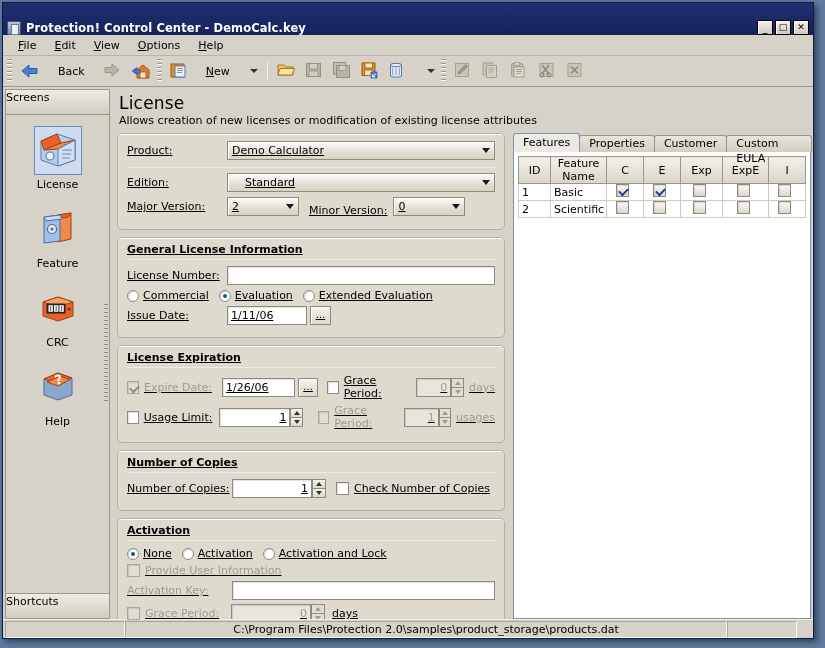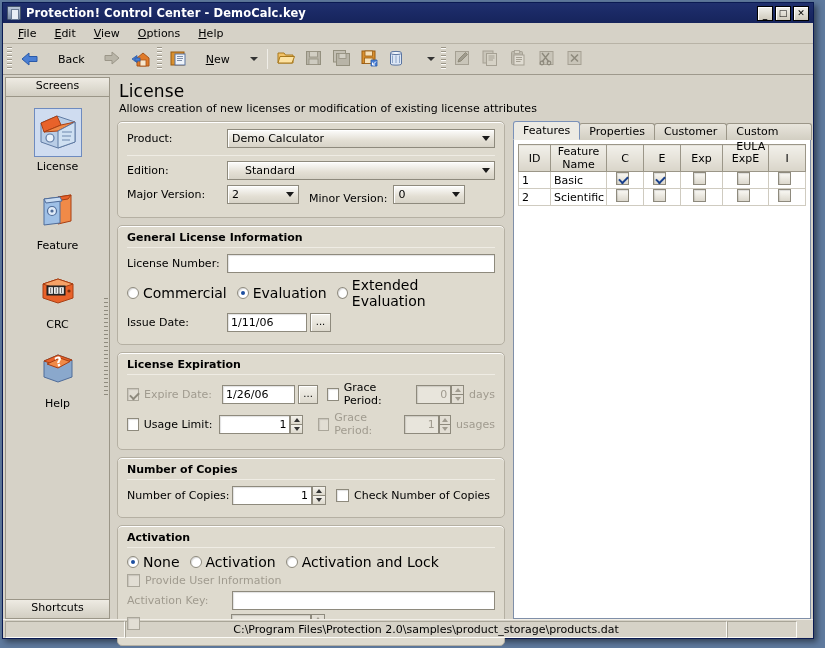--- a/index.html
+++ b/index.html
@@ -13,23 +13,23 @@
   }
   .window {
     position:absolute; left:2px; top:2px; width:812px; height:637px;
     background:#d6d2c7;
     border:1px solid #0a1a52;
     box-shadow: 3px 3px 6px rgba(0,0,0,0.45);
     display:flex; flex-direction:column;
   }
   
   .titlebar {
-    height:20px; min-height:20px;
+    height:32px; min-height:20px;
     background: linear-gradient(to bottom, #20306e 0%, #1b2a66 45%, #16245c 100%);
-    display:flex; align-items:center; padding:0 2px 0 4px;
+    display:flex; align-items:flex-end; padding:0 2px 0 4px;
     color:#fff;
   }
   .titlebar .tb-icon {
     width:14px; height:14px; margin-right:5px;
     background: linear-gradient(to bottom,#b9c6d8,#7a8ba5);
     border:1px solid #45556e; border-radius:1px;
     position:relative;
   }
   .titlebar .tb-icon:after{
     content:""; position:absolute; left:3px; top:2px; width:6px; height:9px;
@@ -89,21 +89,21 @@
   .ic-back { width:20px;height:16px;}
   .ic-home { width:20px;height:18px;}
   
   .bodyrow { flex:1; display:flex; min-height:0; background:#d6d2c7; padding:2px 2px 0 2px; }
   
   .sidebar {
     width:105px; min-width:105px; display:flex; flex-direction:column;
     margin-right:1px;
   }
   .sbheader, .sbfooter {
-    height:20px; line-height:15px; text-align:center; font-size:11px;
+    height:26px; line-height:15px; font-size:11px;
     background: linear-gradient(to bottom,#eeebe3,#d2cec2);
     border:1px solid #9b9688; color:#000; cursor:default;
   }
   .sbbody {
     flex:1; background:#d6d2c7;
     border-left:1px solid #9b9688; border-right:1px solid #9b9688;
     position:relative; overflow:hidden; padding-top:11px;
   }
   .sbitem { width:100%; text-align:center; margin-bottom:14px; cursor:default; }
   .sbicon-wrap { display:inline-block; padding:3px; border:1px solid transparent; }
@@ -120,20 +120,21 @@
   .page-title { font-size:17px; color:#000; margin:4px 0 0 2px; font-weight:normal; letter-spacing:0.2px;}
   .page-sub { font-size:11px; color:#000; margin:1px 0 6px 2px; }
   .panes { flex:1; display:flex; min-height:0; gap:8px; }
   .leftpane { width:388px; min-width:388px; }
   .rightpane { flex:1; display:flex; flex-direction:column; min-width:0; }
   
   .group {
     border:1px solid #b5b0a3; border-radius:5px; background:#dedace;
     padding:5px 9px 8px 9px; margin-bottom:7px;
     box-shadow: 0 1px 0 #fff inset;
+    text-decoration: underline;
   }
   .group .gtitle { font-weight:bold; font-size:11px; color:#000; margin:0 0 3px 0; }
   .group .ghr { height:1px; background:#c4bfb1; margin:0 0 6px 0; border-bottom:1px solid #efece4;}
   .row { display:flex; align-items:center; margin:4px 0; }
   .lbl { font-size:11px; color:#000; }
   .lbl.dis { color:#a09b8f; }
   .lbl.w100 { width:100px; }
   
   .combo {
     height:19px; background: linear-gradient(to bottom,#fdfdfc,#e3dfd4 60%,#d7d3c7);
@@ -186,21 +187,21 @@
     transform:rotate(-45deg);
   }
   .cb.on.dis:after { border-color:#8e8a7d; }
   .rb { width:12px; height:12px; border-radius:50%; background:#fff;
         border:1px solid #8e8a7d; display:inline-block; position:relative;
         margin-right:4px; cursor:default;
         box-shadow: inset 1px 1px 1px rgba(0,0,0,0.15); }
   .rb.on:after{ content:""; position:absolute; left:3px; top:3px; width:4px;height:4px;
         border-radius:50%; background:#1d4fa0; }
   .radiogrp { display:flex; align-items:center; }
-  .radiogrp .ritem{ display:flex; align-items:center; margin-right:10px; font-size:14px; cursor:default;}
+  .radiogrp .ritem{ display:flex; align-items:center; margin-right:10px; font-size:11px; cursor:default;}
   
   .tabstrip { display:flex; align-items:flex-end; height:19px; position:relative; z-index:2;}
   .tab {
     height:17px; line-height:15px; padding:0 9px; font-size:11px; color:#000;
     background: linear-gradient(to bottom,#e8e5dc,#d2cec2);
     border:1px solid #9b9688; border-bottom:none;
     border-radius:3px 3px 0 0; margin-right:-1px; cursor:default;
   }
   .tab.active {
     height:19px; line-height:17px; background:#eceae3;

